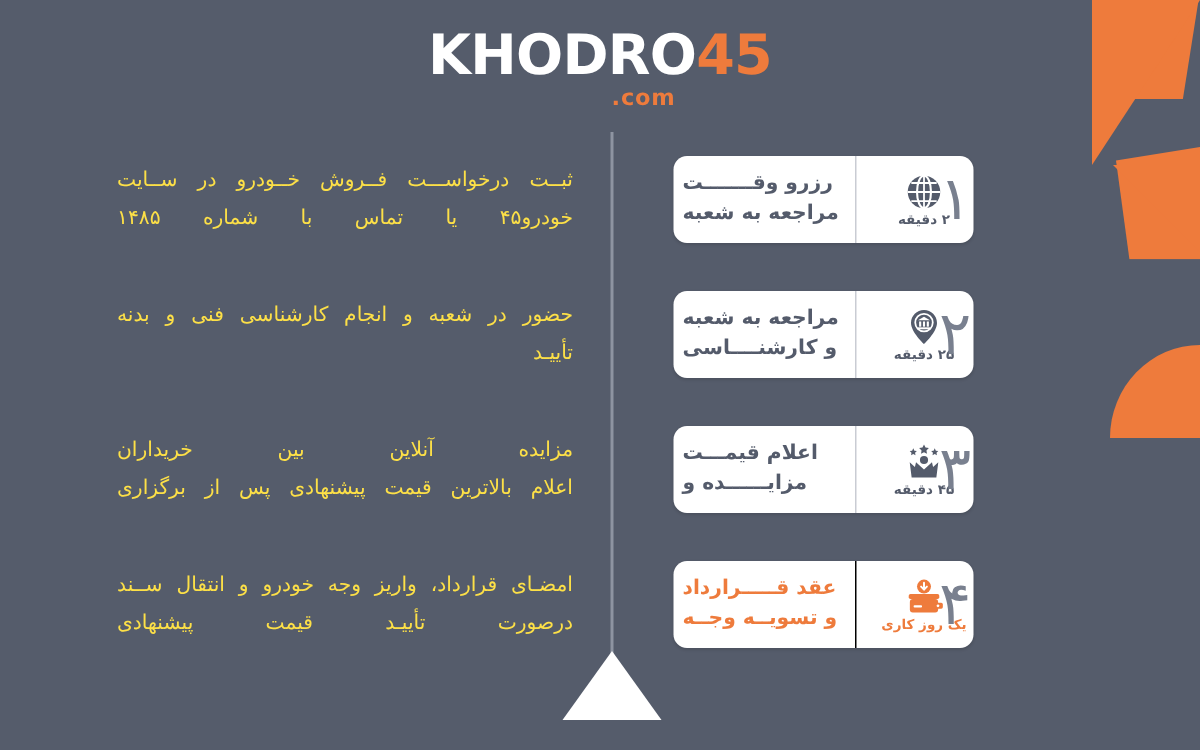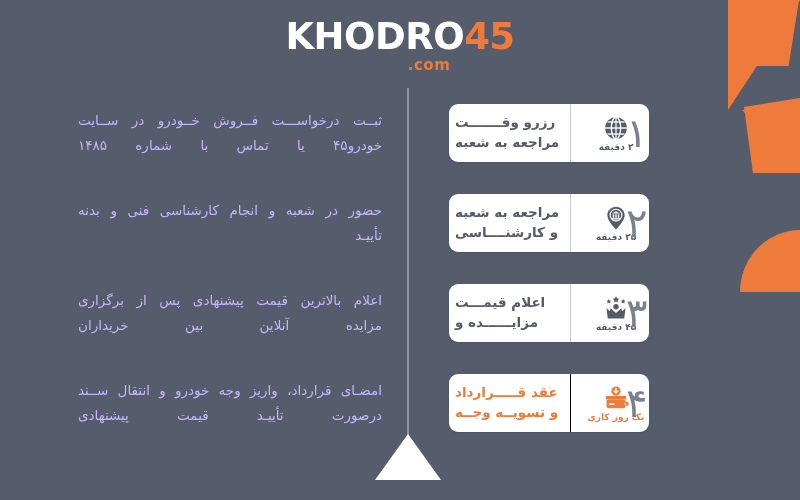--- a/index.html
+++ b/index.html
@@ -128,21 +128,21 @@
     direction: rtl;
   }
 
   
   .desc {
     position: absolute;
     right: 418px;
     left: 78px;
     top: 50%;
     transform: translateY(-50%);
-    color: #c4b5fd;
+    color: #fde047;
     font-size: 13.5px;
     line-height: 1.85;
     text-align: justify;
     text-align-last: justify;
     direction: rtl;
   }
 
   
   .card {
     position: absolute;
@@ -284,22 +284,22 @@
             <rect x="8.3" y="12.2" width="7.4" height="1.2" fill="#ffffff"></rect>
           </svg>
           <span class="card-time">۲۵ دقیقه</span>
         </div>
       </div>
       <div class="step-num">۲</div>
     </div>
 
     <div class="row">
       <div class="desc">
+        <div>مزایده آنلاین بین خریداران</div>
         <div>اعلام بالاترین قیمت پیشنهادی پس از برگزاری</div>
-        <div>مزایده آنلاین بین خریداران</div>
       </div>
       <div class="card">
         <div class="card-label">
           <span class="ln">اعلام قیمـــت</span>
           <span class="ln">مزایــــــده و</span>
         </div>
         <div class="card-icon">
           <svg class="glyph" viewBox="0 0 24 24">
             <path d="M12 1.2 L12.95 3.1 L15 3.4 L13.5 4.85 L13.85 6.9 L12 5.95 L10.15 6.9 L10.5 4.85 L9 3.4 L11.05 3.1 Z" fill="#545b6b"></path>
             <path d="M5.4 3.6 L6.1 5.0 L7.6 5.25 L6.5 6.3 L6.76 7.8 L5.4 7.1 L4.05 7.8 L4.3 6.3 L3.2 5.25 L4.7 5.0 Z" fill="#545b6b"></path>

